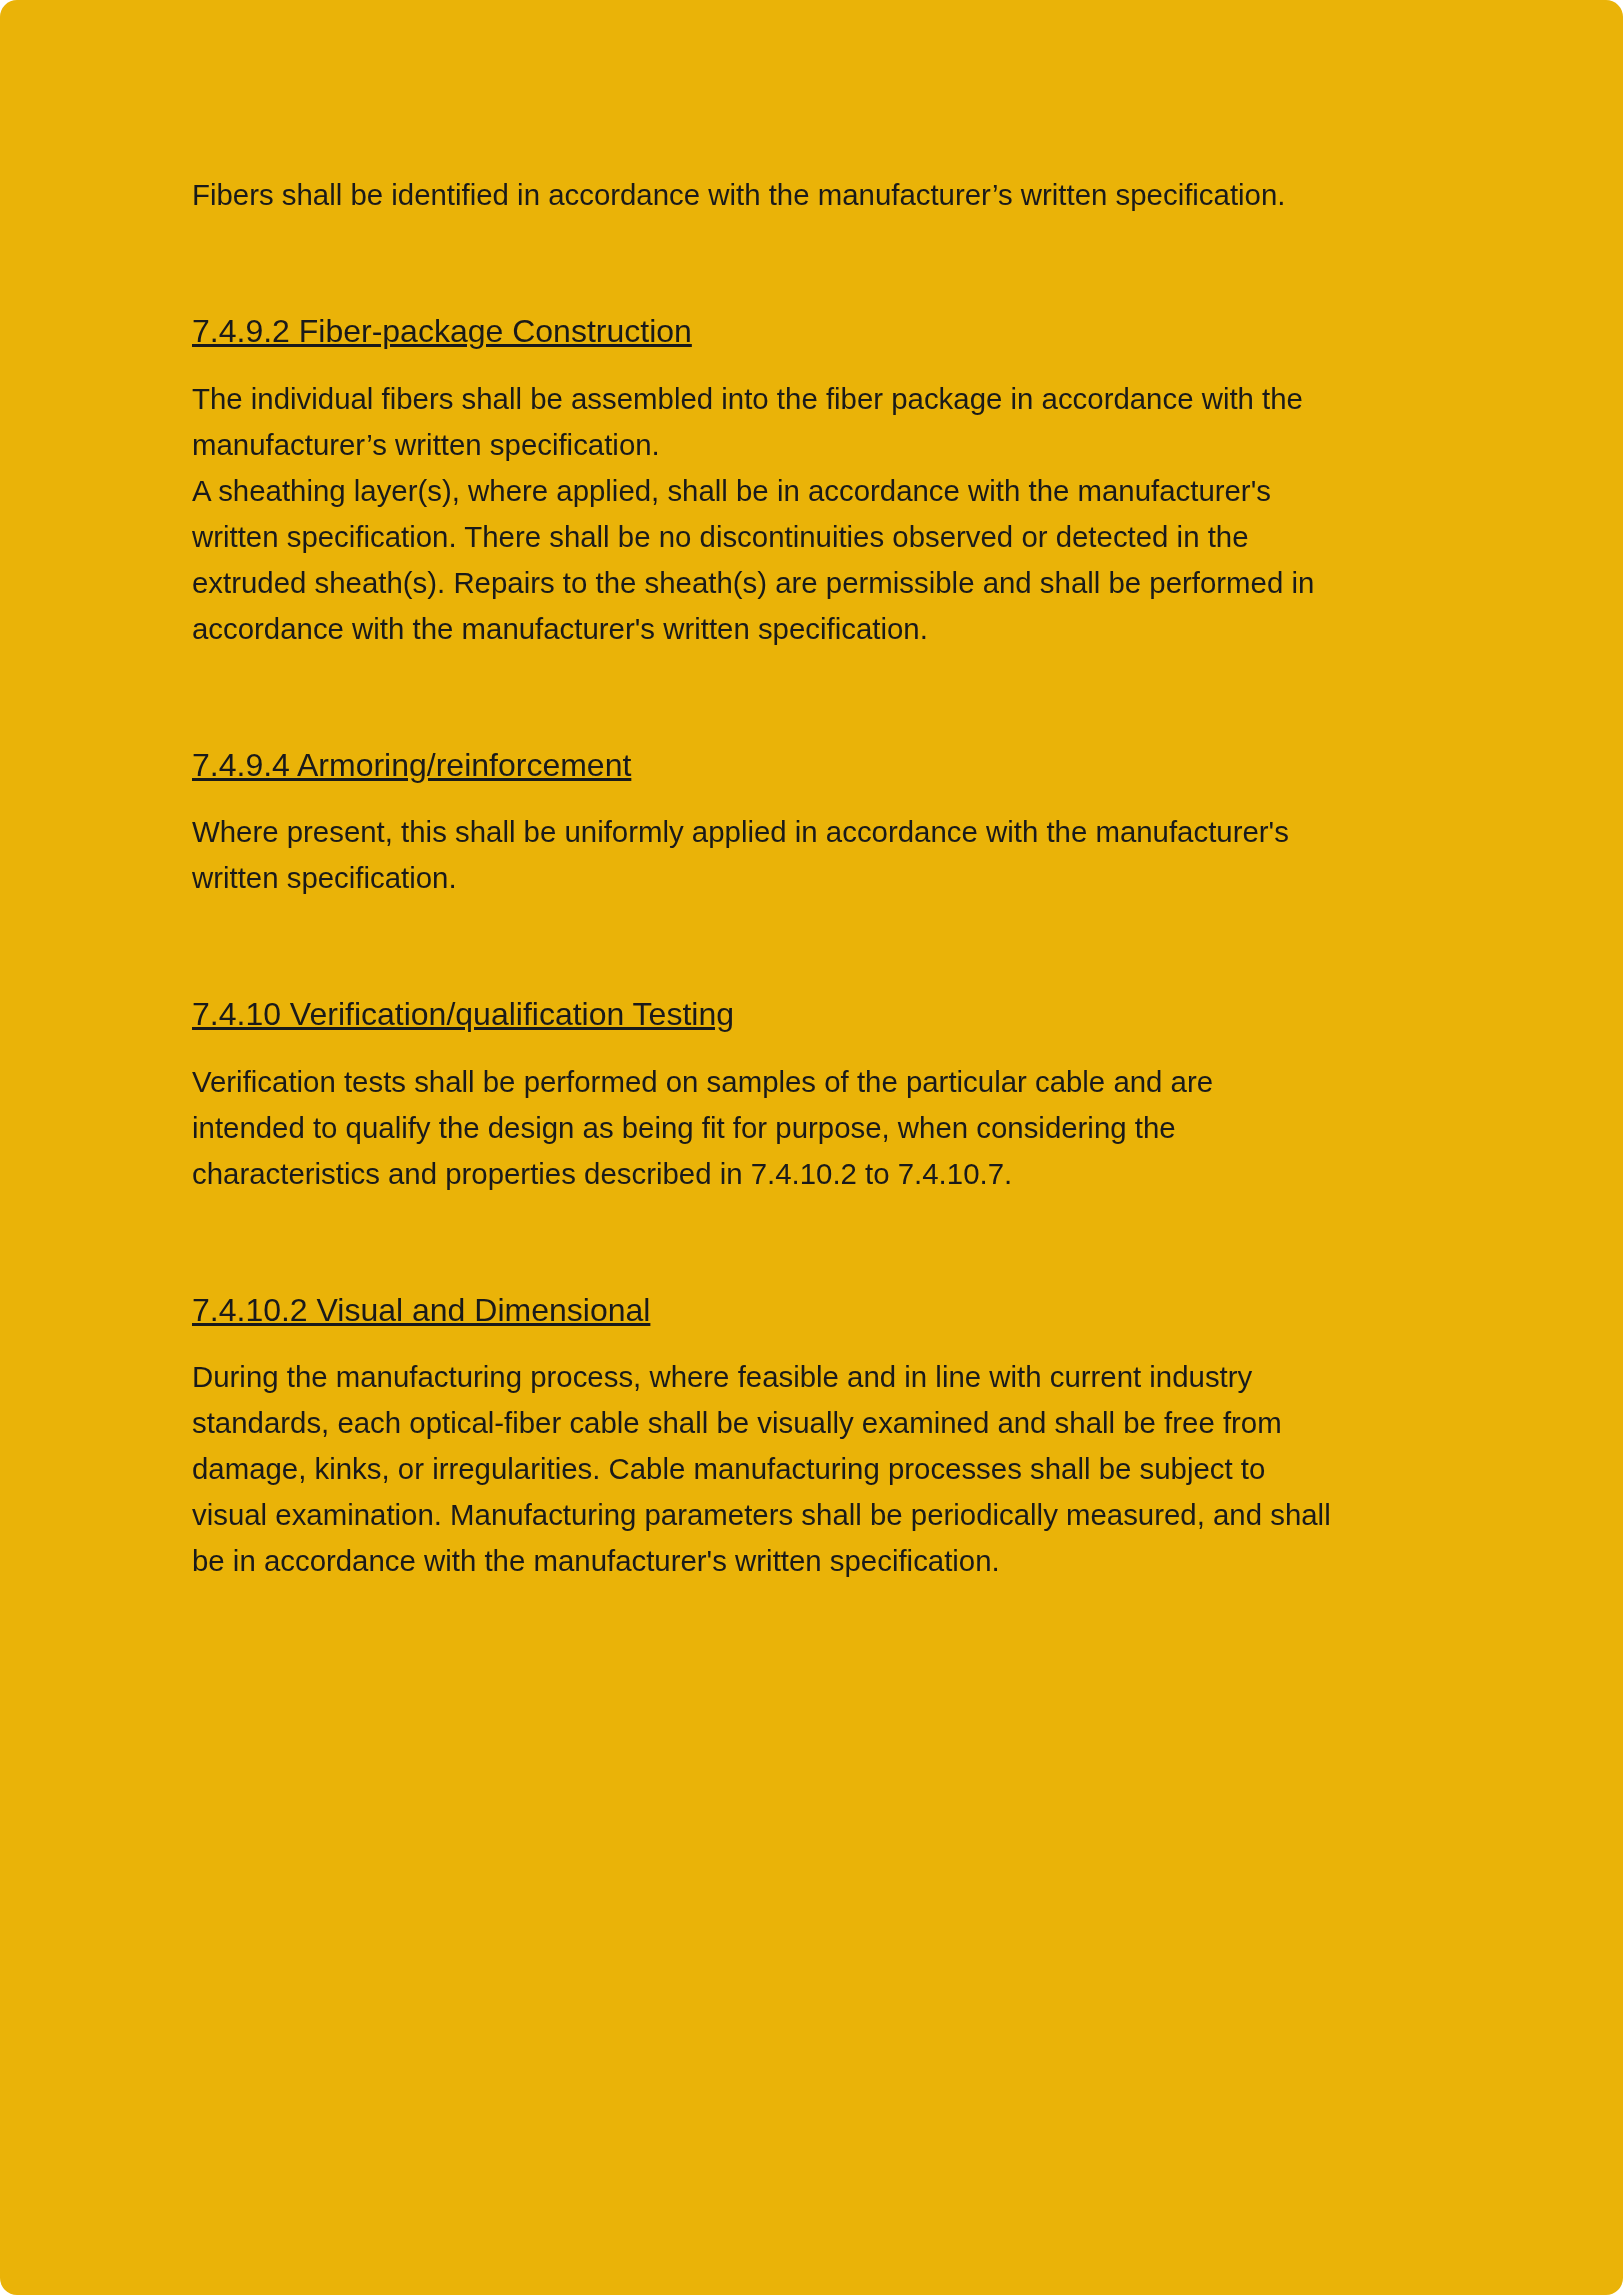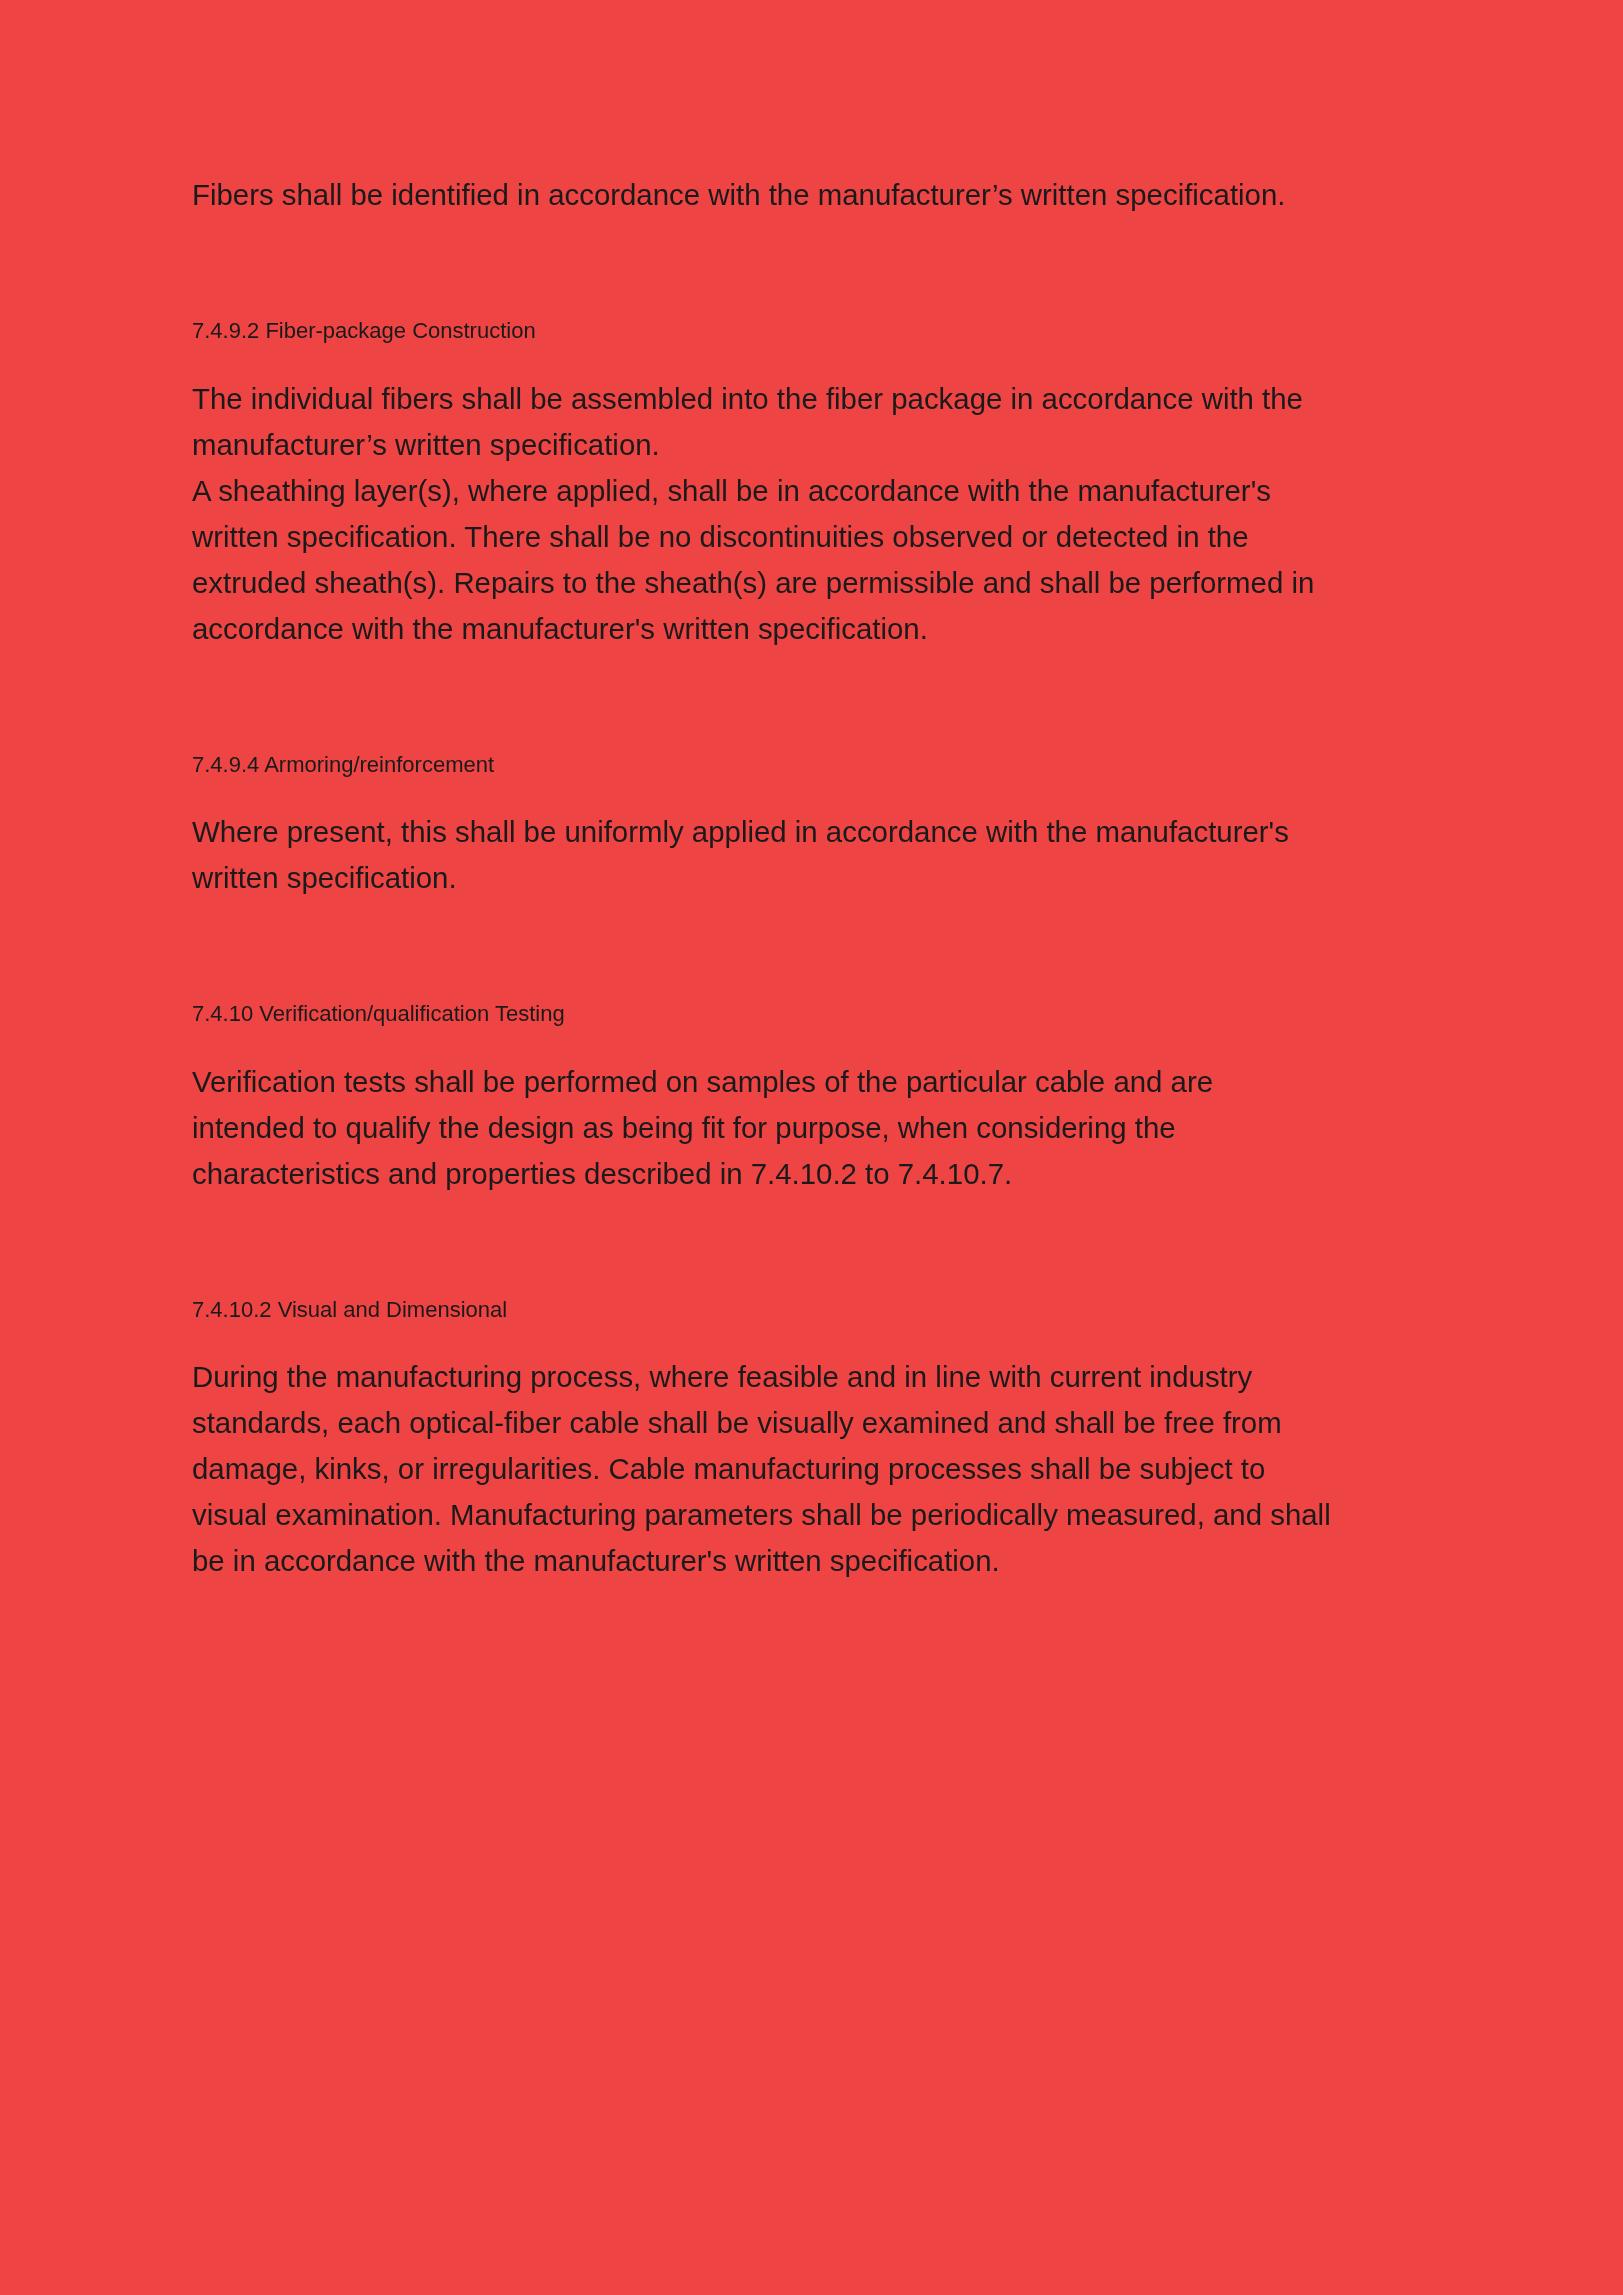--- a/index.html
+++ b/index.html
@@ -4,40 +4,42 @@
 <style>
   html, body {
     margin: 0;
     padding: 0;
     background: #ffffff;
   }
   .page {
     position: relative;
     width: 1623px;
     height: 2295px;
-    background: #ef4444;
+    background: #eab308;
     overflow: hidden;
     box-sizing: border-box;
     padding: 172px 192px 0 192px;
     font-family: "Liberation Sans", sans-serif;
     color: #1a1a1a;
     font-size: 29.4px;
     line-height: 46px;
+    border-radius: 17px;
   }
   .body-para {
     margin: 0;
     white-space: pre-line;
     font-weight: 400;
   }
   .section-heading {
     margin: 90px 0 21.6px 0;
-    font-size: 22px;
+    font-size: 32px;
     line-height: 46px;
     font-weight: 400;
     white-space: pre-line;
+    text-decoration: underline;
   }
 </style>
 </head>
 <body>
 
 <div class="page">
 
   <p class="body-para">Fibers shall be identified in accordance with the manufacturer’s written specification.</p>
 
   <h2 class="section-heading">7.4.9.2 Fiber-package Construction</h2>

